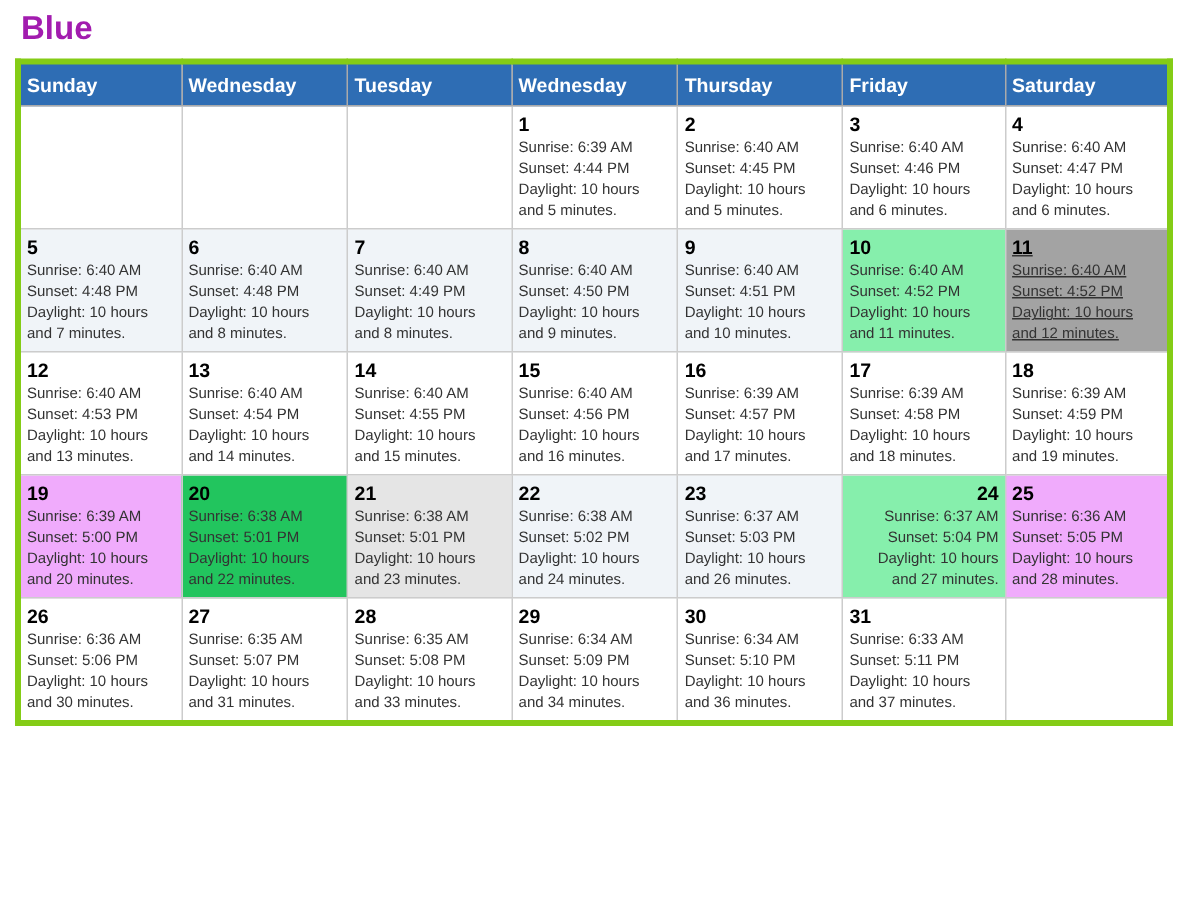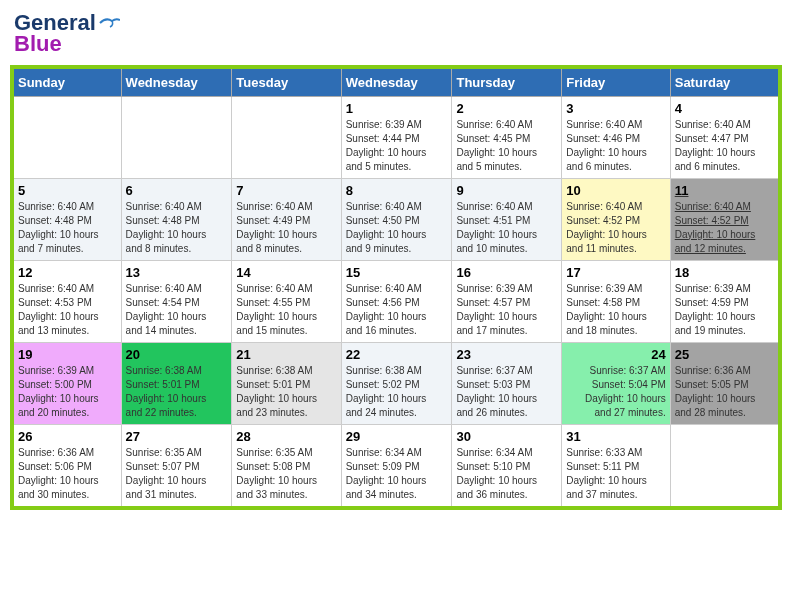--- a/index.html
+++ b/index.html
@@ -74,29 +74,20 @@
     }
     .empty-cell {
       background: #fff !important;
     }
   </style>
 </head>
 <body>
 
 <div class="header">
   <div class="logo">
-    <div style="display:flex; align-items:center; gap:2px;">
-      <div style="font-size:22px; font-weight:bold; line-height:1.15;">
-        <span style="color:#1a3a6b;">General</span>
-      </div>
-      <svg width="22" height="16" viewBox="0 0 22 16">
-        <path d="M2,8 Q8,2 14,6 Q18,3 22,5" stroke="#2e7dc6" stroke-width="2" fill="none"></path>
-        <path d="M14,6 Q16,10 12,12" stroke="#2e7dc6" stroke-width="1.5" fill="none"></path>
-      </svg>
-    </div>
     <div style="font-size:22px; font-weight:bold; color:#a21caf; line-height:1.15; margin-top:-4px;">Blue</div>
   </div>
   <div class="title-section">
     <div class="month-title"></div>
     <div class="location"></div>
   </div>
 </div>
 
 <table class="calendar">
   <thead>
@@ -173,21 +164,21 @@
 Daylight: 10 hours
 and 9 minutes.</div>
         </td>
         <td style="background: rgb(240, 244, 248);">
           <div class="day-number">9</div>
           <div class="day-info" style="white-space: pre-line;">Sunrise: 6:40 AM
 Sunset: 4:51 PM
 Daylight: 10 hours
 and 10 minutes.</div>
         </td>
-        <td style="background: #fef9c3;">
+        <td style="background: #86efac;">
           <div class="day-number">10</div>
           <div class="day-info" style="white-space: pre-line;">Sunrise: 6:40 AM
 Sunset: 4:52 PM
 Daylight: 10 hours
 and 11 minutes.</div>
         </td>
         <td style="background: #a3a3a3; text-decoration: underline;">
           <div class="day-number">11</div>
           <div class="day-info" style="white-space: pre-line;">Sunrise: 6:40 AM
 Sunset: 4:52 PM
@@ -282,21 +273,21 @@
 Daylight: 10 hours
 and 26 minutes.</div>
         </td>
         <td style="background: #86efac; text-align: right;">
           <div class="day-number">24</div>
           <div class="day-info" style="white-space: pre-line;">Sunrise: 6:37 AM
 Sunset: 5:04 PM
 Daylight: 10 hours
 and 27 minutes.</div>
         </td>
-        <td style="background: #a3a3a3;">
+        <td style="background: #f0abfc;">
           <div class="day-number">25</div>
           <div class="day-info" style="white-space: pre-line;">Sunrise: 6:36 AM
 Sunset: 5:05 PM
 Daylight: 10 hours
 and 28 minutes.</div>
         </td>
       </tr>
       <tr>
         <td>
           <div class="day-number">26</div>

